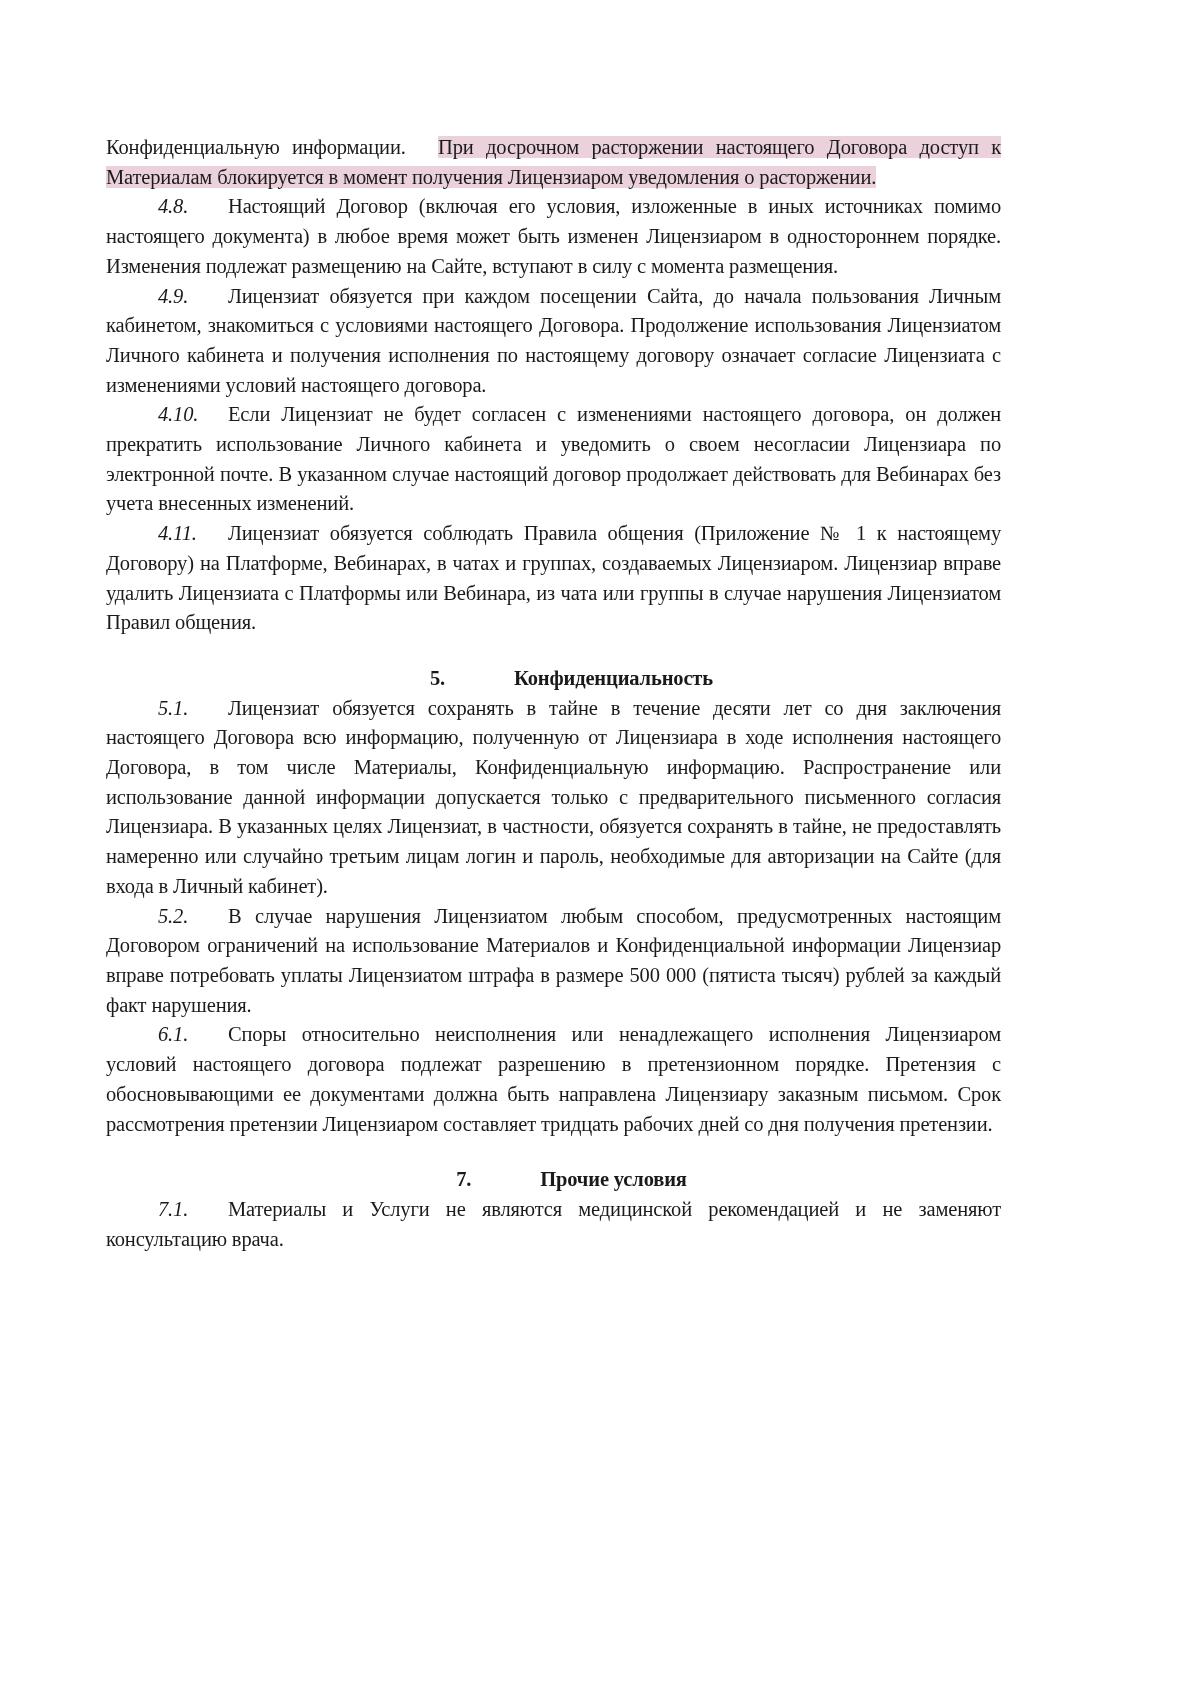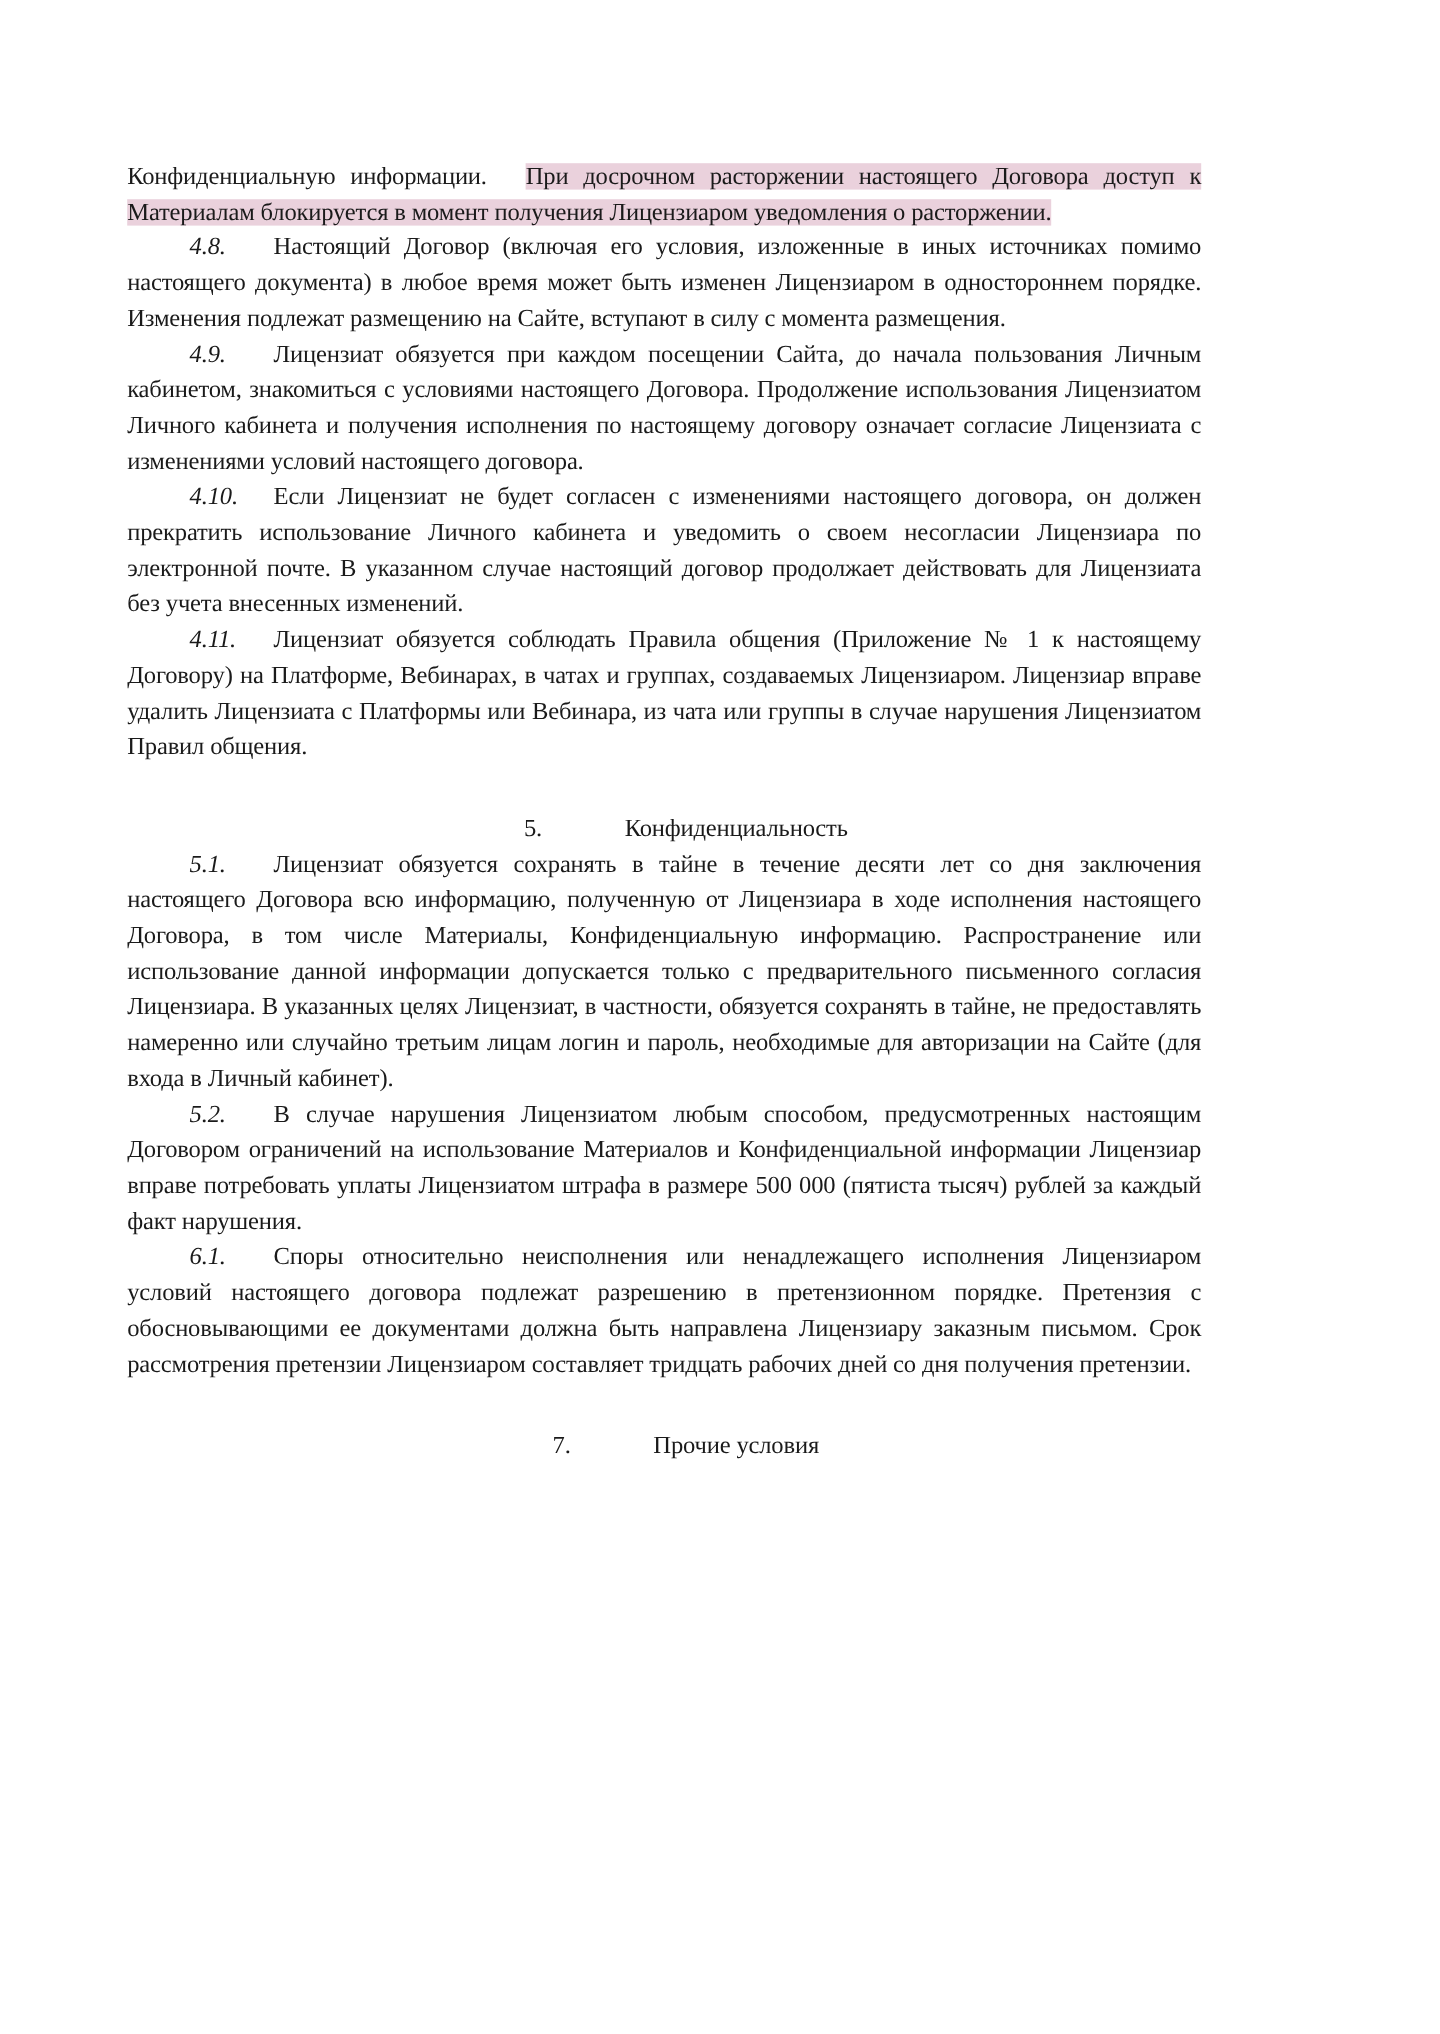--- a/index.html
+++ b/index.html
@@ -14,41 +14,42 @@
     line-height: 29.7px;
     color: #1a1a1a;
     letter-spacing: -0.15px;
   }
   p { margin: 0; text-align: justify; }
   .indent { text-indent: 52px; }
   .num { display: inline-block; width: 70px; text-indent: 0; font-style: italic; }
   .hl { background: #ead1dc; }
   .heading {
     text-align: center;
-    font-weight: normal;
-    margin-top: 39px;
+    font-weight: bold;
+    margin-top: 26px;
     padding-left: 36px;
   }
   .heading .hnum { display: inline-block; width: 84px; text-align: left; }
 </style>
 </head>
 <body>
 
 <div class="page">
 
   <p>
     <span>Конфиденциальную информации. </span><span class="hl" style="background: rgb(234, 209, 220); margin-left: 20px;">При досрочном расторжении настоящего Договора доступ к Материалам блокируется в момент получения Лицензиаром уведомления о расторжении.</span>
   </p>
 
   <p class="indent"><span class="num">4.8.</span><span>Настоящий Договор (включая его условия, изложенные в иных источниках помимо настоящего документа) в любое время может быть изменен Лицензиаром в одностороннем порядке. Изменения подлежат размещению на Сайте, вступают в силу с момента размещения.</span></p>
   <p class="indent"><span class="num">4.9.</span><span>Лицензиат обязуется при каждом посещении Сайта, до начала пользования Личным кабинетом, знакомиться с условиями настоящего Договора. Продолжение использования Лицензиатом Личного кабинета и получения исполнения по настоящему договору означает согласие Лицензиата с изменениями условий настоящего договора.</span></p>
-  <p class="indent"><span class="num">4.10.</span><span>Если Лицензиат не будет согласен с изменениями настоящего договора, он должен прекратить использование Личного кабинета и уведомить о своем несогласии Лицензиара по электронной почте. В указанном случае настоящий договор продолжает действовать для Лицензиата без учета внесенных изменений.</span></p>
+  <p class="indent"><span class="num">4.10.</span><span>Если Лицензиат не будет согласен с изменениями настоящего договора, он должен прекратить использование Личного кабинета и уведомить о своем несогласии Лицензиара по электронной почте. В указанном случае настоящий договор продолжает действовать для Вебинарах без учета внесенных изменений.</span></p>
   <p class="indent"><span class="num">4.11.</span><span>Лицензиат обязуется соблюдать Правила общения (Приложение № 1 к настоящему Договору) на Платформе, Вебинарах, в чатах и группах, создаваемых Лицензиаром. Лицензиар вправе удалить Лицензиата с Платформы или Вебинара, из чата или группы в случае нарушения Лицензиатом Правил общения.</span></p>
 
   <p class="heading"><span class="hnum">5.</span><span>Конфиденциальность</span></p>
   <p class="indent"><span class="num">5.1.</span><span>Лицензиат обязуется сохранять в тайне в течение десяти лет со дня заключения настоящего Договора всю информацию, полученную от Лицензиара в ходе исполнения настоящего Договора, в том числе Материалы, Конфиденциальную информацию. Распространение или использование данной информации допускается только с предварительного письменного согласия Лицензиара. В указанных целях Лицензиат, в частности, обязуется сохранять в тайне, не предоставлять намеренно или случайно третьим лицам логин и пароль, необходимые для авторизации на Сайте (для входа в Личный кабинет).</span></p>
   <p class="indent"><span class="num">5.2.</span><span>В случае нарушения Лицензиатом любым способом, предусмотренных настоящим Договором ограничений на использование Материалов и Конфиденциальной информации Лицензиар вправе потребовать уплаты Лицензиатом штрафа в размере 500 000 (пятиста тысяч) рублей за каждый факт нарушения.</span></p>
 
   <p class="indent"><span class="num">6.1.</span><span>Споры относительно неисполнения или ненадлежащего исполнения Лицензиаром условий настоящего договора подлежат разрешению в претензионном порядке. Претензия с обосновывающими ее документами должна быть направлена Лицензиару заказным письмом. Срок рассмотрения претензии Лицензиаром составляет тридцать рабочих дней со дня получения претензии.</span></p>
 
   <p class="heading"><span class="hnum">7.</span><span>Прочие условия</span></p>
+  <p class="indent"><span class="num">7.1.</span><span>Материалы и Услуги не являются медицинской рекомендацией и не заменяют консультацию врача.</span></p>
 
 </div>
 
 </body></html>

